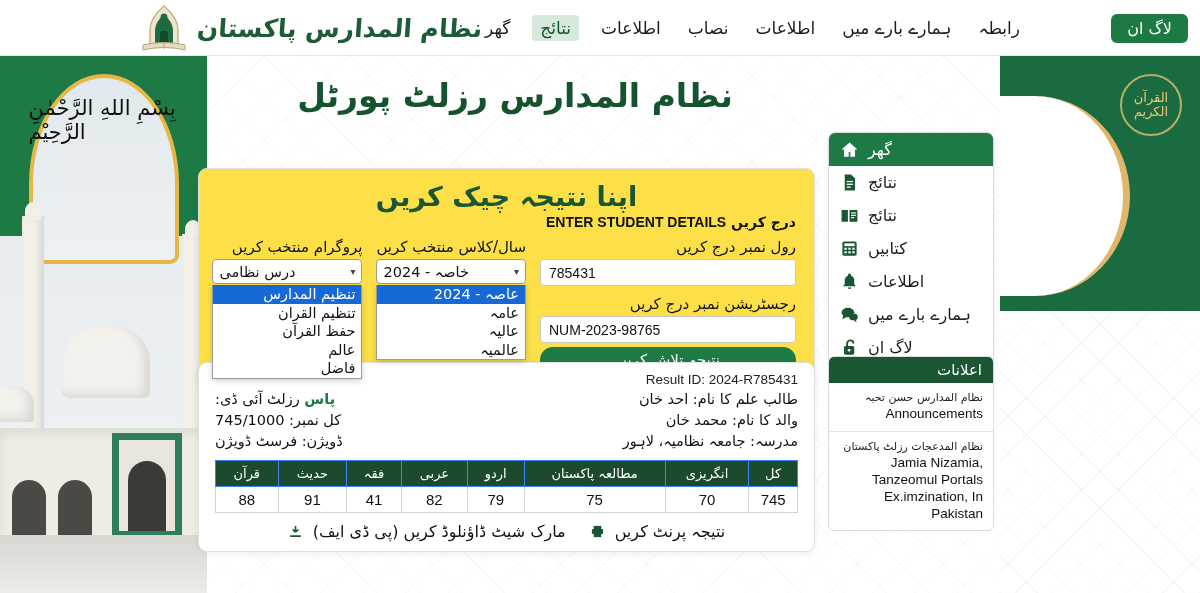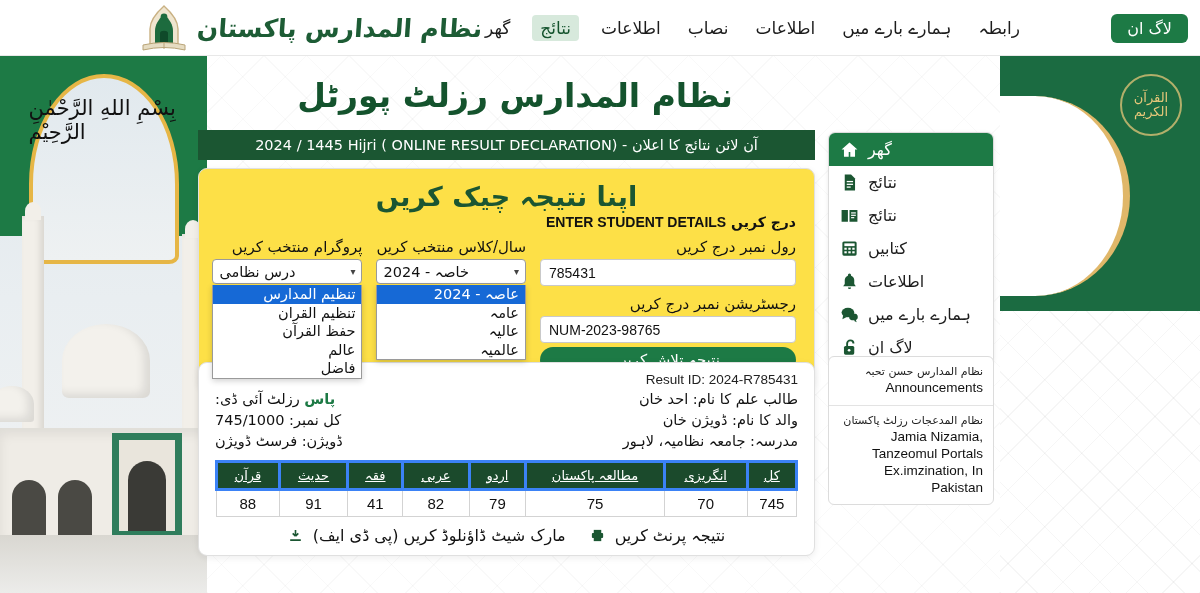--- a/index.html
+++ b/index.html
@@ -281,24 +281,23 @@
     font-family:"DejaVu Sans","Liberation Sans",sans-serif;
   }
   .res-col.left-col { text-align:left; flex:0 0 46%; }
   .res-col.left-col .res-line { text-align:left; }
   .pass { color:#1d7a45; font-weight:bold; }
   .marks-table {
     width:100%; border-collapse:collapse; margin-top:8px; direction:rtl;
   }
   .marks-table th {
     background:#1b4a2c; color:#ffffff; font-size:13px; font-weight:normal;
-    padding:5px 10px; border:3px solid #3b82f6; text-align:center;
+    padding:5px 10px; border:1px solid #3b82f6; text-align:center;
     white-space:nowrap;
     font-family:"DejaVu Sans","Liberation Sans",sans-serif;
-    text-decoration:underline;
   }
   .marks-table td {
     background:#ffffff; color:#111; font-size:15px; text-align:center;
     padding:4px 2px; border:1px solid #d3d3d3;
     font-family:"Liberation Sans",sans-serif;
   }
   .res-actions {
     display:flex; flex-direction:row; justify-content:center; gap:24px;
     margin-top:9px; direction:rtl;
   }
@@ -366,21 +365,20 @@
     <div class="rd-green">
       <div class="rd-medallion">القرآن الكريم</div>
     </div>
     <div class="rd-cut"></div>
   </div>
 
   <div class="main">
     <div class="bg-pattern"></div>
 
     <div class="page-title">نظام المدارس رزلٹ پورٹل</div>
-    <div class="declaration-bar">آن لائن نتائج کا اعلان - (ONLINE RESULT DECLARATION ) 2024 / 1445 Hijri</div>
 
     <div class="side-menu">
       <div class="sm-item active">
         <span class="sm-ico">
           <svg viewBox="0 0 24 24" fill="#ffffff">
               <path d="M12 3 2 12h3v9h6v-6h2v6h6v-9h3z"></path>
             </svg>
         </span>
         <span class="sm-label">گھر</span>
       </div>
@@ -448,20 +446,21 @@
               <rect x="5" y="10" width="13" height="11" rx="2"></rect>
               <path d="M9 10V7a4 4 0 018 0" fill="none" stroke="#1b5632" stroke-width="2.4"></path>
               <circle cx="11.5" cy="15.5" r="1.7" fill="#fff"></circle>
             </svg>
         </span>
         <span class="sm-label">لاگ ان</span>
       </div>
     </div>
 
     <div class="ann-box">
+      <div class="ann-head">اعلانات</div>
       <div class="ann-item">
         <div class="ann-ur">نظام المدارس حسن تحبہ</div>
         <div class="ann-en">Announcements</div>
       </div>
       <div class="ann-item">
         <div class="ann-ur">نظام المدعجات رزلٹ پاکستان</div>
         <div class="ann-en">Jamia Nizamia, Tanzeomul Portals Ex.imzination, In Pakistan</div>
       </div>
     </div>
 
@@ -516,21 +515,21 @@
         </div>
 
       </div>
     </div>
 
     <div class="result-card">
       <div class="res-id">Result ID: 2024-R785431</div>
       <div class="res-cols">
         <div class="res-col">
           <div class="res-line">طالب علم کا نام: احد خان</div>
-          <div class="res-line">والد کا نام: ڈویژن خان</div>
+          <div class="res-line">والد کا نام: محمد خان</div>
           <div class="res-line">مدرسہ: جامعہ نظامیہ، لاہور</div>
         </div>
         <div class="res-col left-col">
           <div class="res-line">
             <span class="pass">پاس</span>
             <span>رزلٹ آئی ڈی:</span>
           </div>
           <div class="res-line">کل نمبر: 745/1000</div>
           <div class="res-line">ڈویژن: فرسٹ ڈویژن</div>
         </div>

